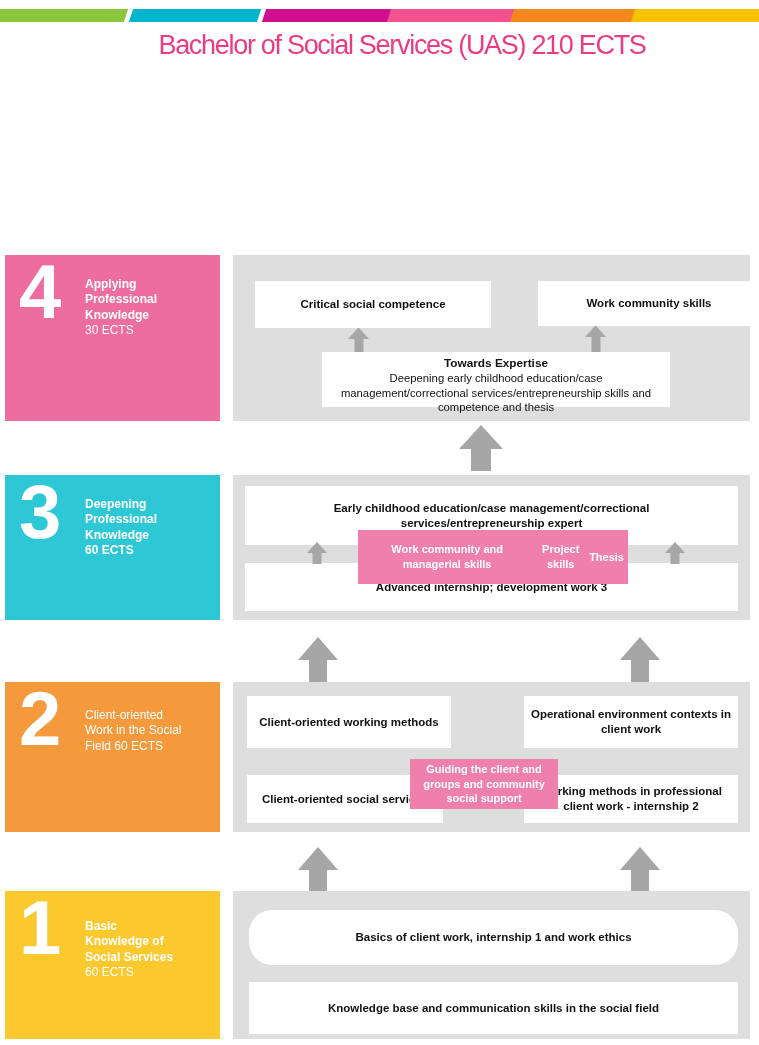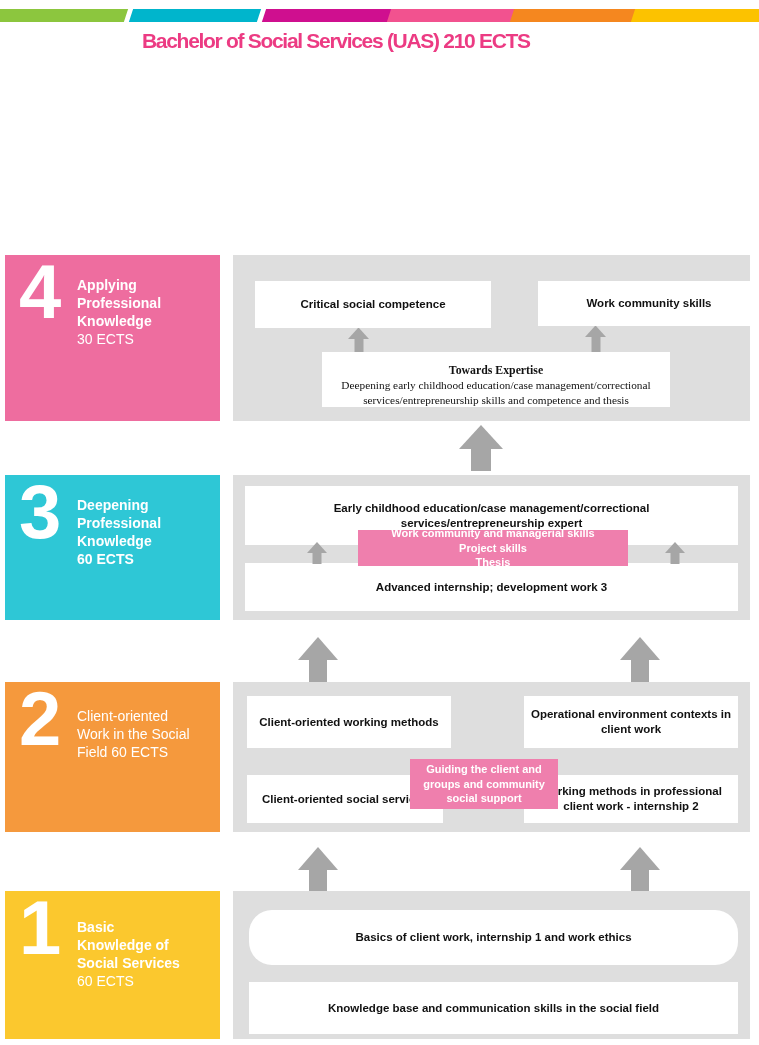--- a/index.html
+++ b/index.html
@@ -15,39 +15,40 @@
   .topbar { position:absolute; left:0; top:9px; width:759px; height:13px; }
   .topbar .seg {
     position:absolute; top:0; height:13px;
     transform:skewX(-18deg);
   }
 
   
   .title {
     position:absolute; left:142px; top:28px; width:520px;
     color:#ec3b83;
-    font-size:21px; font-weight:bold; line-height:1.28;
+    font-size:27px; font-weight:normal; line-height:1.28;
     letter-spacing:-1.3px;
     font-family:"Liberation Sans", sans-serif;
+    text-align:center;
   }
 
   
   .level-label {
     position:absolute; left:5px; width:215px;
     color:#ffffff;
     display:block;
   }
   .level-label .num {
     position:absolute; left:14px; top:6px;
     font-size:76px; font-weight:bold; line-height:0.82;
     color:#ffffff;
   }
   .level-label .txt {
-    position:absolute; left:72px; top:22px; right:8px;
-    font-size:14px; line-height:1.28;
+    position:absolute; left:80px; top:22px; right:8px;
+    font-size:12px; line-height:1.28;
   }
   .level-label .txt .main { display:block; font-weight:bold; }
   .level-label .txt .main.thin { font-weight:normal; }
   .level-label .txt .ects { display:block; font-weight:normal; }
 
   .band { position:absolute; left:233px; width:517px; background:#dedede; }
 
   .wbox {
     position:absolute; background:#ffffff;
     color:#111111; font-size:11.5px; font-weight:bold;
@@ -59,21 +60,21 @@
   .pinkbox {
     position:absolute; background:#ef7fad; color:#ffffff;
     font-size:11px; font-weight:bold; text-align:center; line-height:1.34;
     display:flex; align-items:center; justify-content:center;
     padding:2px 4px;
   }
 
   .expert-box {
     position:absolute; background:#ffffff; color:#111111;
     text-align:center; padding:16px 6px 5px 6px;
-    display:flex; flex-direction:column; align-items:center; justify-content:center;font-family:Liberation Serif, serif;
+    display:flex; flex-direction:column; align-items:center; justify-content:center;
   }
   .expert-box .hd { font-size:11.8px; font-weight:bold; line-height:1.3; }
   .expert-box .bd { font-size:11.3px; font-weight:normal; line-height:1.26; }
 
   
   .arrow { position:absolute; }
   .arrow .head {
     position:absolute; left:0; top:0; width:100%;
     border-left:solid transparent; border-right:solid transparent;
     border-bottom:solid #a6a6a6;
@@ -150,21 +151,21 @@
 
   <div class="arrow" style="left:307px;top:542px;width:20px;height:22px;">
     <div class="head" style="border-left-width: 10px; border-right-width: 10px; border-bottom-width: 11px; border-bottom-color: rgb(166, 166, 166);"></div>
     <div class="stem" style="top: 11px; width: 9px; height: 11px; background: rgb(166, 166, 166);"></div>
   </div>
   <div class="arrow" style="left:665px;top:542px;width:20px;height:22px;">
     <div class="head" style="border-left-width: 10px; border-right-width: 10px; border-bottom-width: 11px; border-bottom-color: rgb(166, 166, 166);"></div>
     <div class="stem" style="top: 11px; width: 9px; height: 11px; background: rgb(166, 166, 166);"></div>
   </div>
 
-  <div class="pinkbox" style="left: 358px; top: 530px; width: 270px; height: 36px; flex-direction: column; background: rgb(239, 127, 173);">
+  <div class="pinkbox" style="left: 358px; top: 530px; width: 270px; height: 54px; flex-direction: row; background: rgb(239, 127, 173);">
     <span>Work community and managerial skills</span>
     <span>Project skills</span>
     <span>Thesis</span>
   </div>
 
   <div class="arrow" style="left:298px;top:637px;width:40px;height:46px;">
     <div class="head" style="border-left-width: 20px; border-right-width: 20px; border-bottom-width: 23px; border-bottom-color: rgb(166, 166, 166);"></div>
     <div class="stem" style="top: 23px; width: 18px; height: 23px; background: rgb(166, 166, 166);"></div>
   </div>
   <div class="arrow" style="left:620px;top:637px;width:40px;height:46px;">

